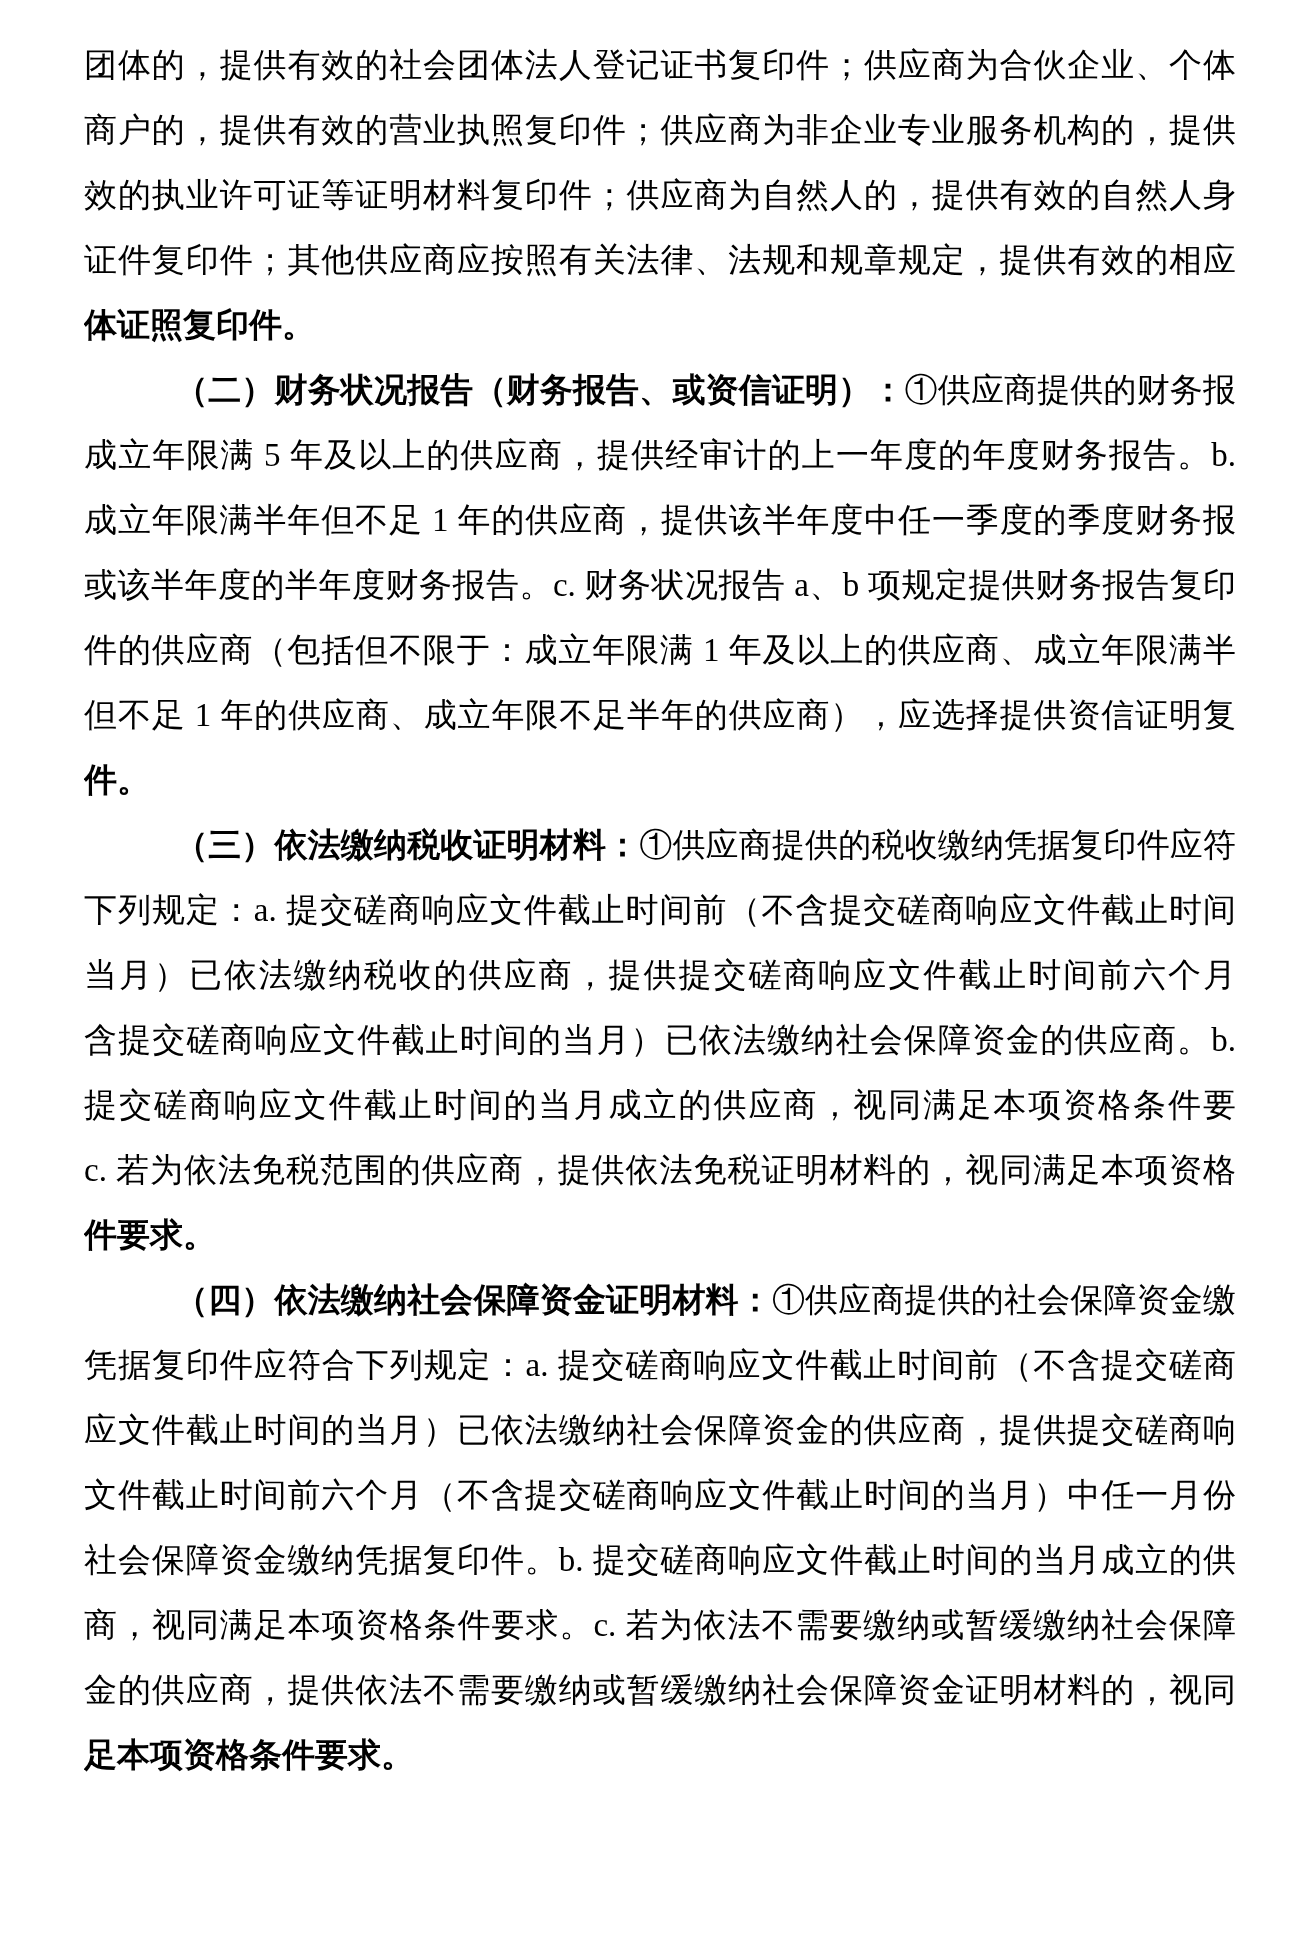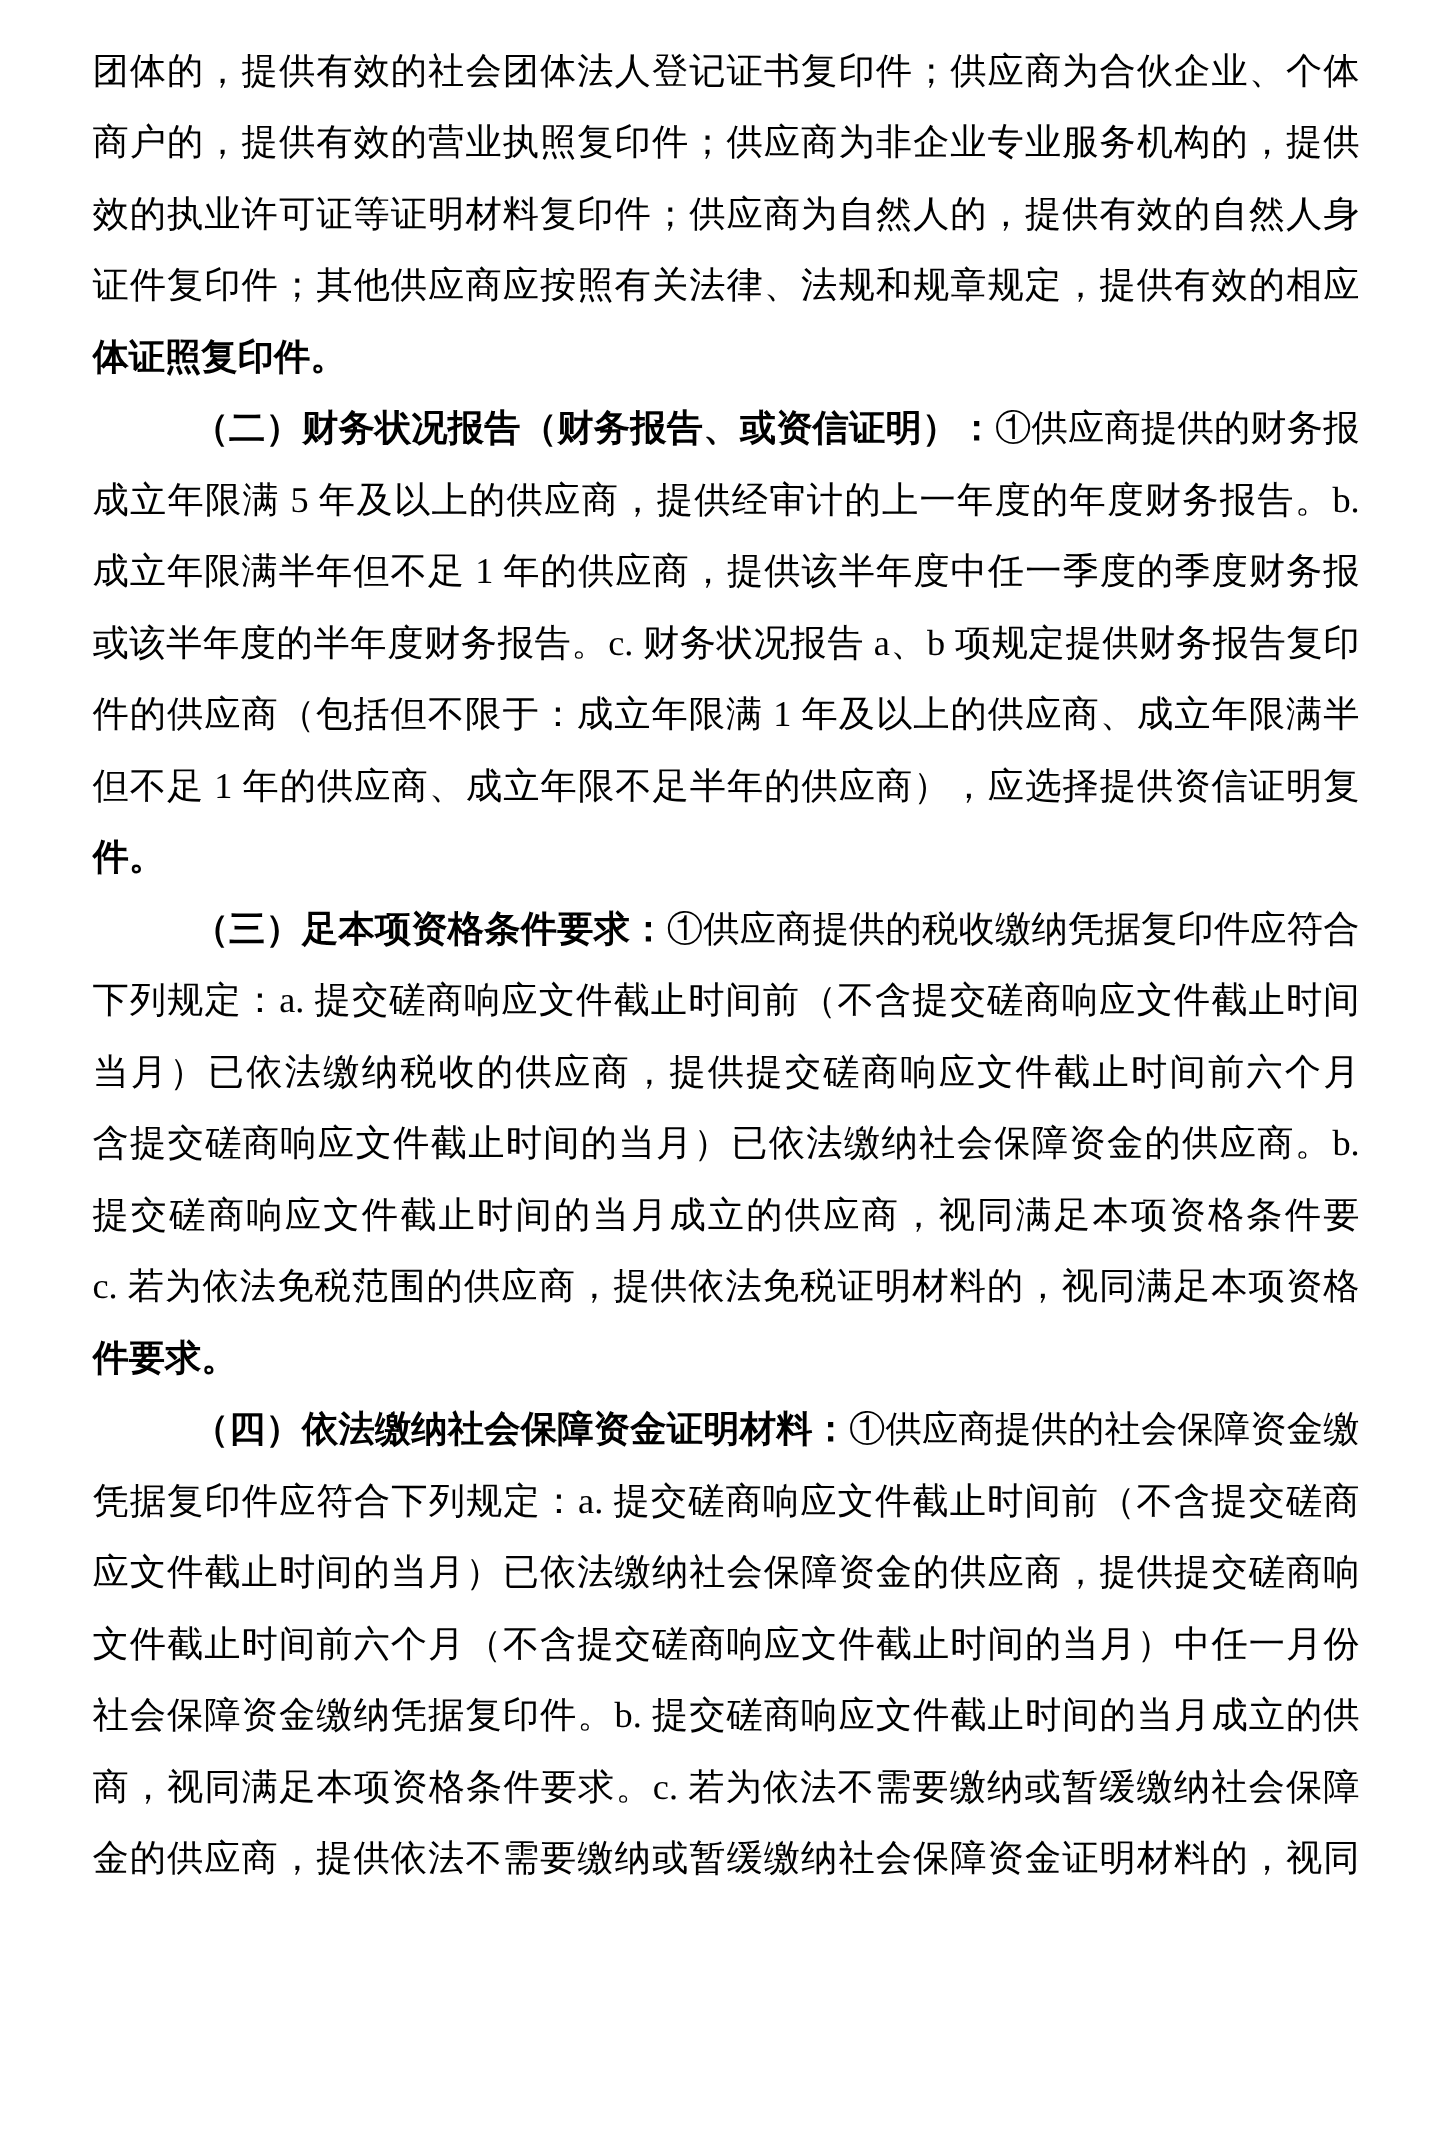--- a/index.html
+++ b/index.html
@@ -54,28 +54,29 @@
       <div class="line"><span>效的执业许可证等证明材料复印件；供应商为自然人的，提供有效的自然人身份</span></div>
       <div class="line"><span>证件复印件；其他供应商应按照有关法律、法规和规章规定，提供有效的相应具</span></div>
       <div class="line last"><span>体证照复印件。</span></div>
       <div class="line indent"><b>（二）财务状况报告（财务报告、或资信证明）：</b><span>①供应商提供的财务报告</span></div>
       <div class="line"><span>成立年限满 5 年及以上的供应商，提供经审计的上一年度的年度财务报告。b.</span></div>
       <div class="line"><span>成立年限满半年但不足 1 年的供应商，提供该半年度中任一季度的季度财务报告</span></div>
       <div class="line"><span>或该半年度的半年度财务报告。c. 财务状况报告 a、b 项规定提供财务报告复印</span></div>
       <div class="line"><span>件的供应商（包括但不限于：成立年限满 1 年及以上的供应商、成立年限满半年</span></div>
       <div class="line"><span>但不足 1 年的供应商、成立年限不足半年的供应商），应选择提供资信证明复印</span></div>
       <div class="line last"><span>件。</span></div>
-      <div class="line indent"><b>（三）足本项资格条件要求：</b><span>①供应商提供的税收缴纳凭据复印件应符合</span></div>
+      <div class="line indent"><b>（三）依法缴纳税收证明材料：</b><span>①供应商提供的税收缴纳凭据复印件应符合</span></div>
       <div class="line"><span>下列规定：a. 提交磋商响应文件截止时间前（不含提交磋商响应文件截止时间的</span></div>
       <div class="line"><span>当月）已依法缴纳税收的供应商，提供提交磋商响应文件截止时间前六个月（不</span></div>
       <div class="line"><span>含提交磋商响应文件截止时间的当月）已依法缴纳社会保障资金的供应商。b.</span></div>
       <div class="line"><span>提交磋商响应文件截止时间的当月成立的供应商，视同满足本项资格条件要求。</span></div>
       <div class="line"><span>c. 若为依法免税范围的供应商，提供依法免税证明材料的，视同满足本项资格条</span></div>
       <div class="line last"><span>件要求。</span></div>
       <div class="line indent"><b>（四）依法缴纳社会保障资金证明材料：</b><span>①供应商提供的社会保障资金缴纳</span></div>
       <div class="line"><span>凭据复印件应符合下列规定：a. 提交磋商响应文件截止时间前（不含提交磋商响</span></div>
       <div class="line"><span>应文件截止时间的当月）已依法缴纳社会保障资金的供应商，提供提交磋商响应</span></div>
       <div class="line"><span>文件截止时间前六个月（不含提交磋商响应文件截止时间的当月）中任一月份的</span></div>
       <div class="line"><span>社会保障资金缴纳凭据复印件。b. 提交磋商响应文件截止时间的当月成立的供应</span></div>
       <div class="line"><span>商，视同满足本项资格条件要求。c. 若为依法不需要缴纳或暂缓缴纳社会保障资</span></div>
       <div class="line"><span>金的供应商，提供依法不需要缴纳或暂缓缴纳社会保障资金证明材料的，视同满</span></div>
+      <div class="line last"><span>足本项资格条件要求。</span></div>
     </div>
 </div>
 
 </body></html>

